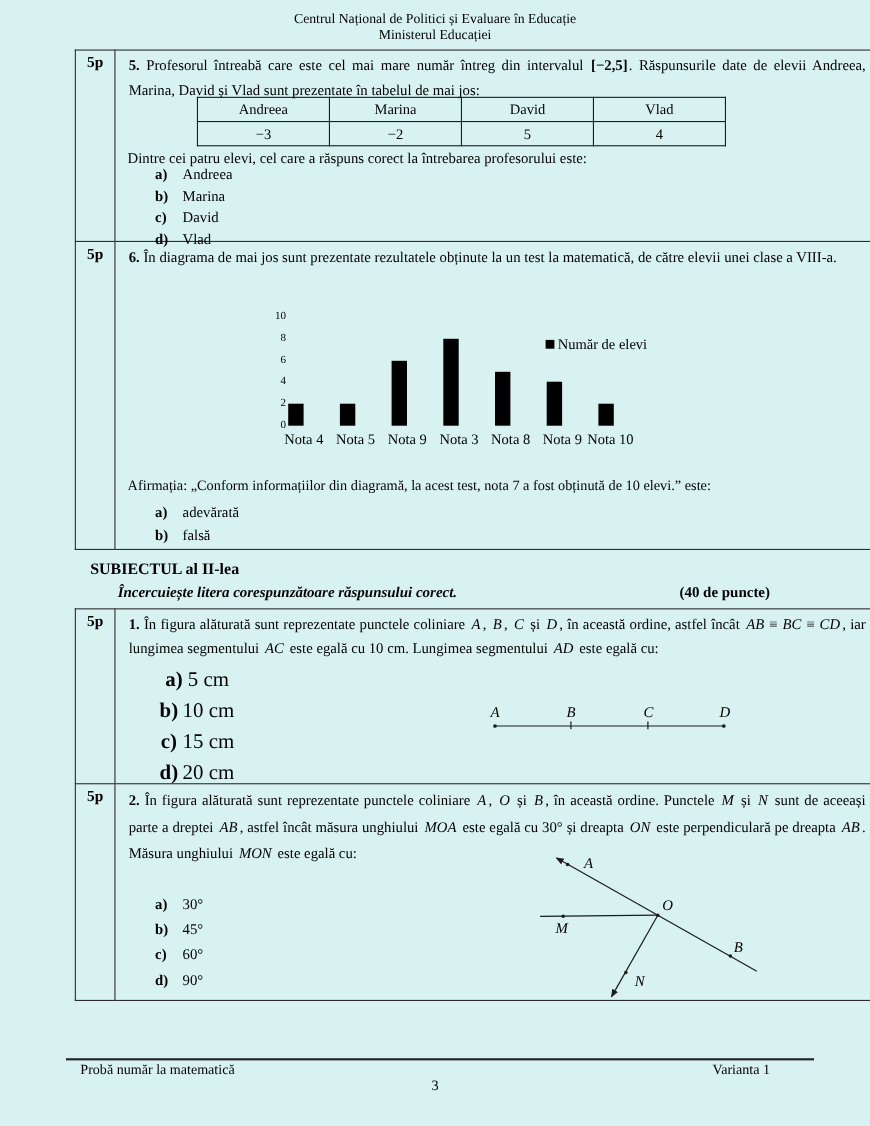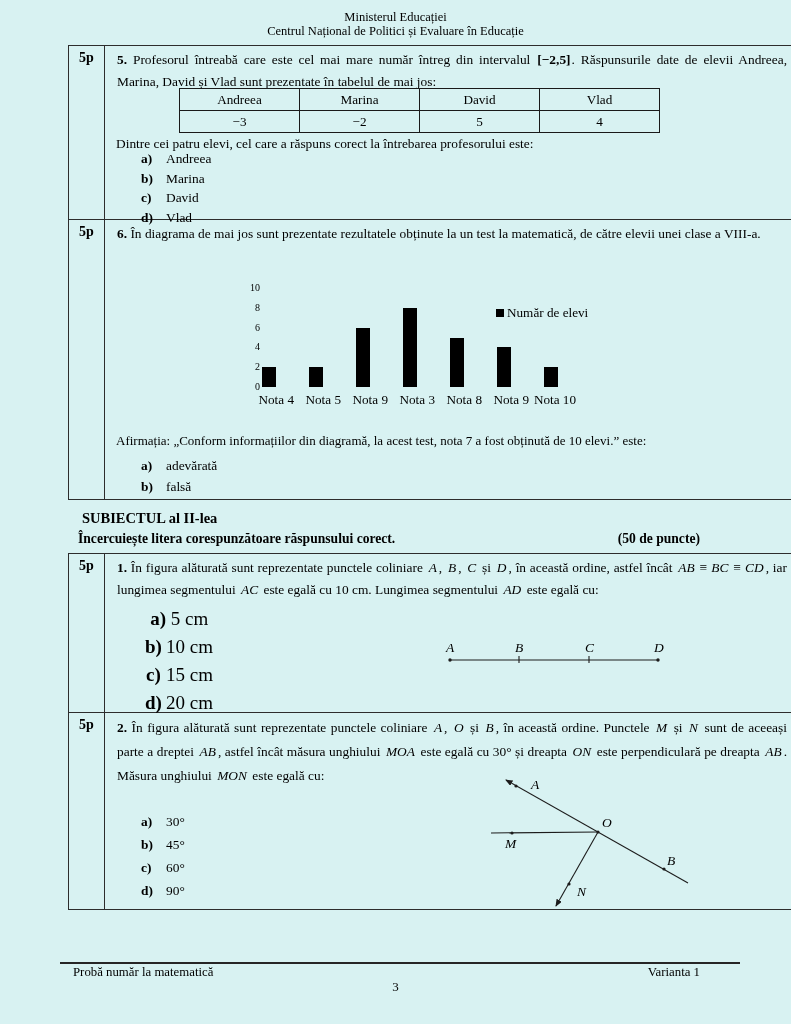--- a/index.html
+++ b/index.html
@@ -38,43 +38,43 @@
   .ytick{position:absolute;left:16px;width:24px;text-align:right;font-size:10px;line-height:14px;}
   .bar{position:absolute;width:14px;background:#000;}
   .xlabel{position:absolute;top:112px;width:50px;text-align:right;font-size:13.2px;white-space:nowrap;}
   .legend{position:absolute;left:276px;top:25px;font-size:13.2px;display:flex;align-items:center;justify-content:center;}
   .legend-swatch{width:8px;height:8px;background:#000;margin-right:3px;display:inline-block;}
   .q6-stmt{position:absolute;left:11px;top:213px;font-size:13px;white-space:nowrap;}
   .q6-opts{top:235px;line-height:21px;font-size:13.4px;}
 
   .sec-title{position:absolute;left:82px;top:510px;font-weight:bold;font-size:14.5px;}
   .sec-instr{position:absolute;left:78px;top:531px;width:622px;display:flex;justify-content:space-between;font-size:13.6px;}
-  .sec-instr .ins{font-weight:bold;}
+  .sec-instr .ins{font-weight:bold;font-style:italic;margin-left:29px;}
   .sec-instr .pn{font-weight:bold;}
 
   .q1-para{top:3px;line-height:21.5px;}
   .q1-opts{top:51px;line-height:28px;font-size:19px;text-align:center;}
   .fig1{position:absolute;left:336px;top:84px;}
   .q2-para{top:3px;line-height:24px;}
   .q2-opts{top:97px;line-height:23px;font-size:13.4px;}
   .fig2{position:absolute;left:376px;top:62px;}
   svg text{font-family:"Liberation Serif",serif;font-style:italic;font-size:13.5px;fill:#000;}
   svg line{stroke:#1c1c1c;stroke-width:1.1;}
   svg circle{fill:#1c1c1c;stroke:none;}
 
   .footer-rule{position:absolute;left:60px;top:962px;width:680px;border-top:2px solid #262626;}
   .footer-row{position:absolute;left:60px;top:965px;width:680px;display:flex;justify-content:space-between;font-size:12.8px;padding:0 40px 0 13px;box-sizing:border-box;}
   .page-num{position:absolute;top:979px;left:0;width:791px;text-align:center;font-size:13px;}
 </style>
 </head>
 <body style="background: rgb(216, 242, 242);">
 
 <div class="header">
+  <div>Centrul Național de Politici și Evaluare în Educație</div>
   <div>Ministerul Educației</div>
-  <div>Centrul Național de Politici și Evaluare în Educație</div>
 </div>
 
 <table class="qt" id="t1">
   <tbody>
       <tr>
     <td class="pts">5p</td>
     <td>
       <div class="cw h-q5">
         <div class="para q5-para"><span class="run-b">5.</span><span> Profesorul întreabă care este cel mai mare număr întreg din intervalul </span><span class="run-f">[−2,5]</span><span>. Răspunsurile date de elevii Andreea, Marina, David și Vlad sunt prezentate în tabelul de mai jos:</span></div>
         <table class="q5-table">
@@ -141,21 +141,21 @@
         </div>
       </div>
     </td>
   </tr>
 </tbody>
   </table>
 
 <div class="sec-title">SUBIECTUL al II-lea</div>
 <div class="sec-instr">
   <span class="ins">Încercuiește litera corespunzătoare răspunsului corect.</span>
-  <span class="pn">(50 de puncte)</span>
+  <span class="pn">(40 de puncte)</span>
 </div>
 
 <table class="qt" id="t2">
   <tbody>
       <tr>
     <td class="pts">5p</td>
     <td>
       <div class="cw h-q1">
         <div class="para q1-para"><span class="run-b">1.</span><span> În figura alăturată sunt reprezentate punctele coliniare </span><span class="run-m">A</span><span>, </span><span class="run-m">B</span><span>, </span><span class="run-m">C</span><span> și </span><span class="run-m">D</span><span>, în această ordine, astfel încât </span><span class="run-m">AB ≡ BC ≡ CD</span><span>, iar lungimea segmentului </span><span class="run-m">AC</span><span> este egală cu 10 cm. Lungimea segmentului </span><span class="run-m">AD</span><span> este egală cu:</span></div>
         <div class="opts q1-opts">

